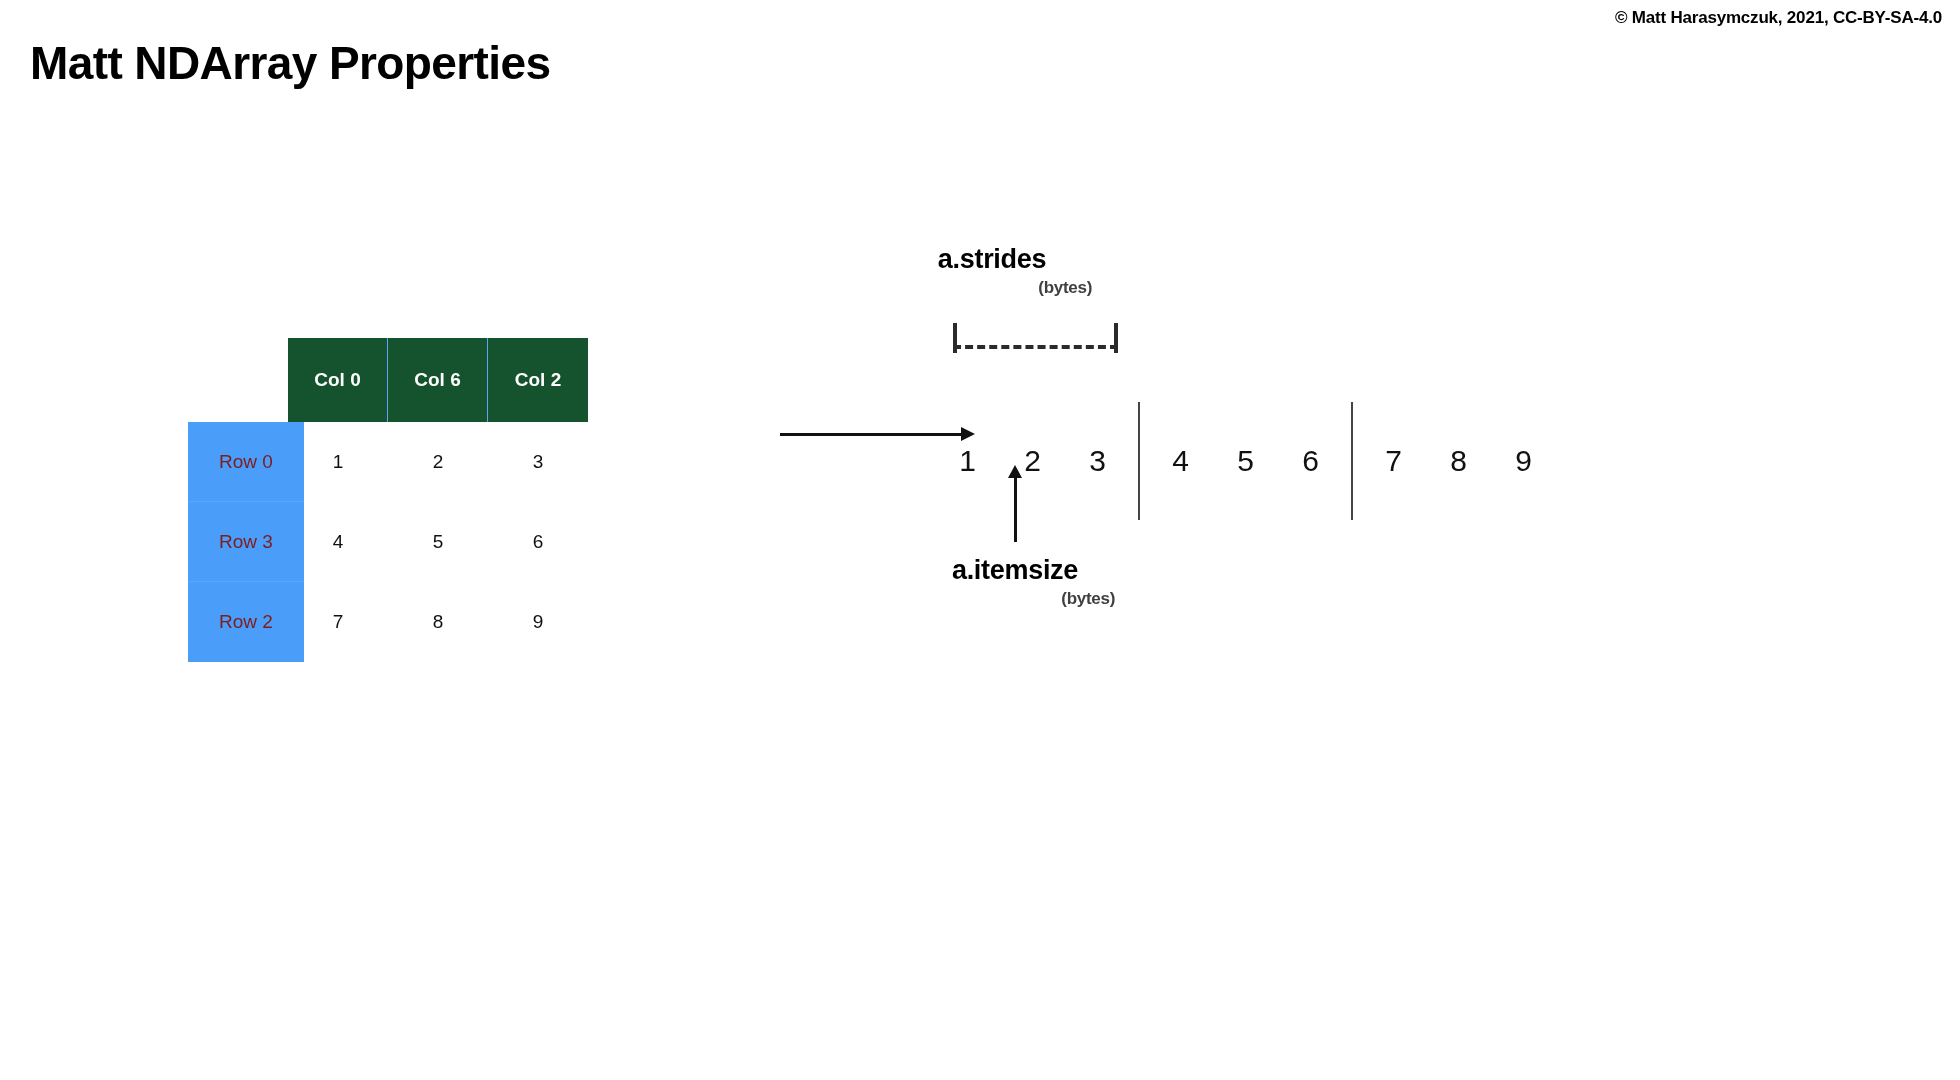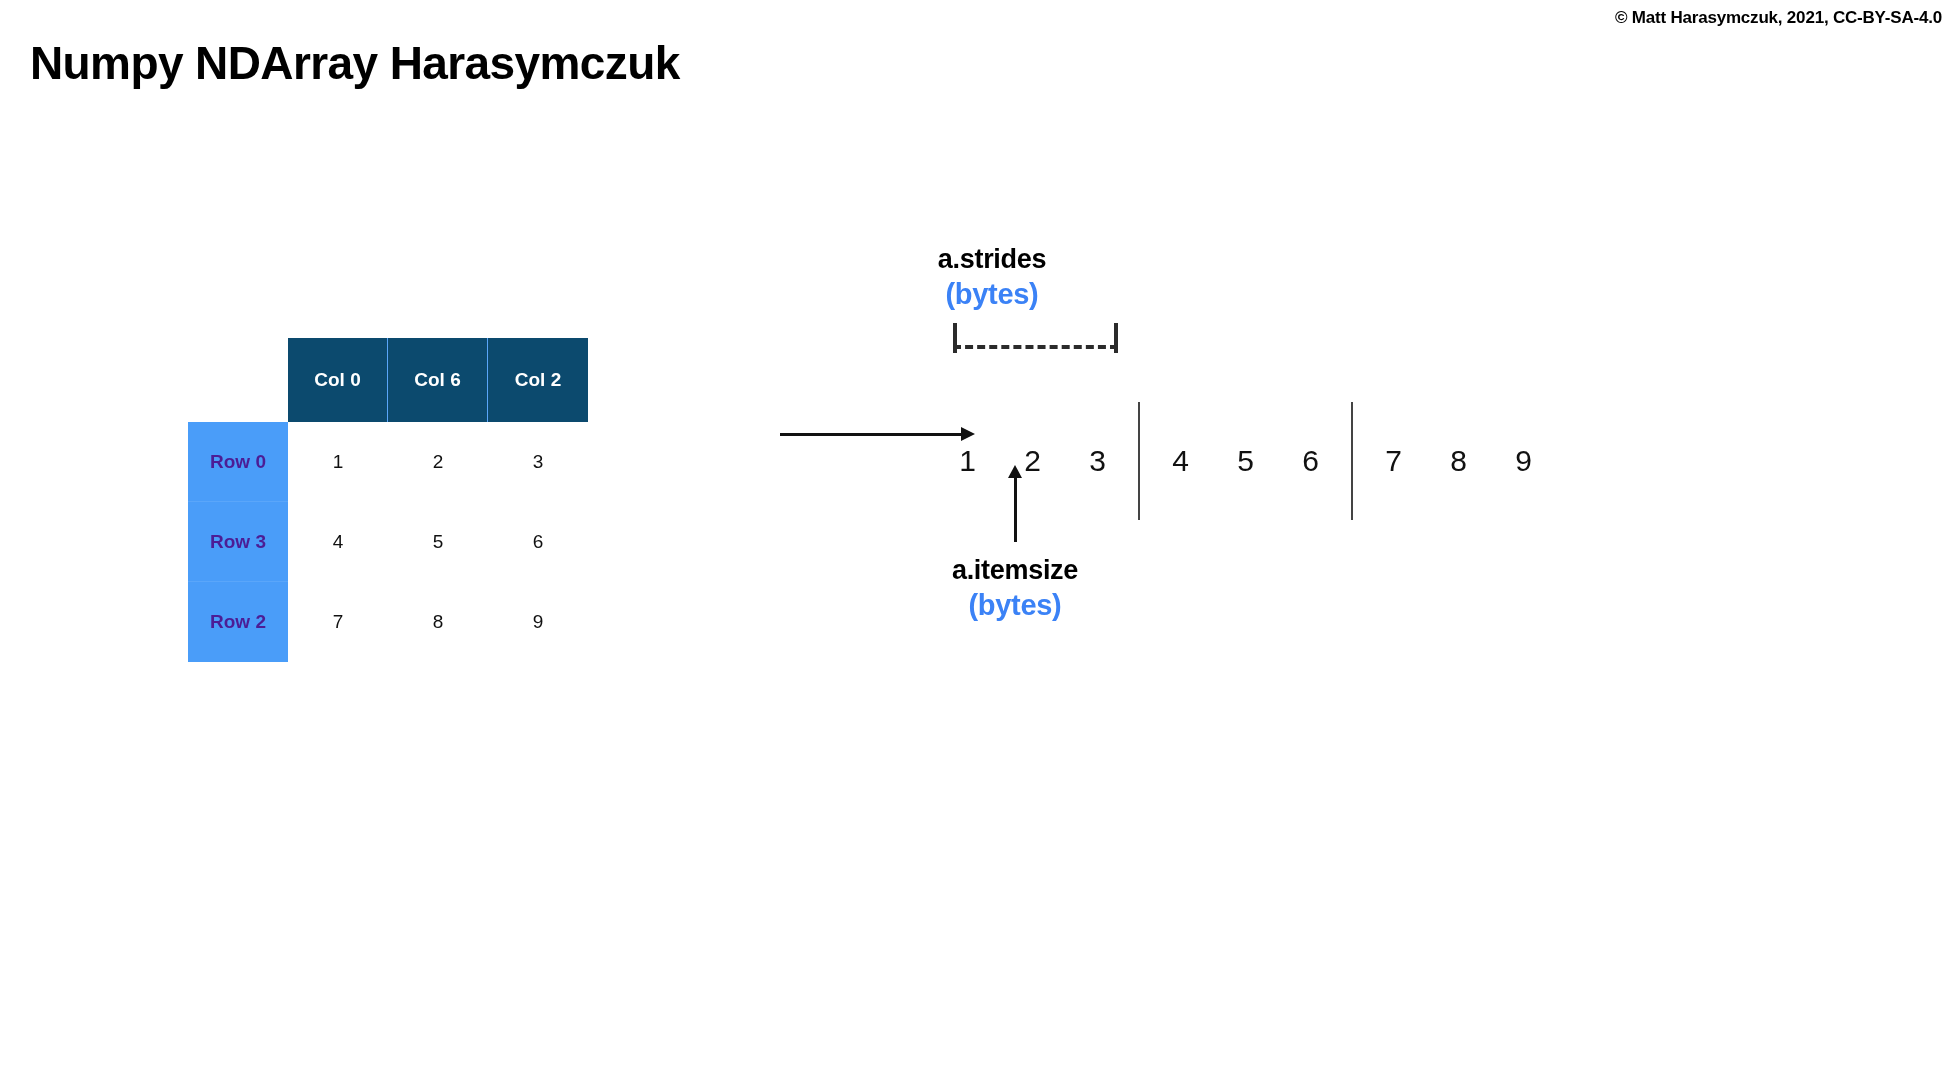--- a/index.html
+++ b/index.html
@@ -54,43 +54,43 @@
 
   .col-headers {
     position: absolute;
     left: 100px;
     top: 0px;
     display: flex;
   }
   .col-header {
     width: 100px;
     height: 84px;
-    background: #0c4a6e;
+    background: #14532d;
     color: #ffffff;
     font-size: 19px;
     font-weight: 700;
     display: flex;
     align-items: center;
     justify-content: center;
     border-right: 1px solid #5aa6fa;
   }
   .col-header:last-child { border-right: none; }
 
   .row-headers {
     position: absolute;
     left: 0px;
     top: 84px;
   }
   .row-header {
-    width: 100px;
+    width: 116px;
     height: 80px;
     background: #4a9df9;
-    color: #4c1d95;
+    color: #7f1d1d;
     font-size: 19px;
-    font-weight: 700;
+    font-weight: 400;
     display: flex;
     align-items: center;
     justify-content: center;
     border-bottom: 1px solid #5aa6fa;
   }
   .row-header:last-child { border-bottom: none; }
 
   .cell-grid {
     position: absolute;
     left: 100px;
@@ -119,25 +119,25 @@
 
   .lbl-main {
     font-size: 27px;
     font-weight: 700;
     color: #000000;
     white-space: nowrap;
     text-align: center;
     letter-spacing: -0.3px;
   }
   .lbl-sub {
-    font-size: 29px;
-    font-weight: 700;
-    color: #3b82f6;
+    font-size: 17px;
+    font-weight: 700;
+    color: #404040;
     white-space: nowrap;
-    text-align: center;
+    text-align: right;
     letter-spacing: -0.3px;
     margin-top: 3px;
   }
 
   #strides-label {
     position: absolute;
     left: 252px;
     top: 14px;
     width: 200px;
   }
@@ -251,21 +251,21 @@
     width: 200px;
   }
 </style>
 </head>
 <body>
 
 <div id="slide">
 
   <div class="copyright">© Matt Harasymczuk, 2021, CC-BY-SA-4.0</div>
 
-  <div class="slide-title">Numpy NDArray Harasymczuk</div>
+  <div class="slide-title">Matt NDArray Properties</div>
 
   <div id="table-figure">
 
     <div class="col-headers">
       <div class="col-header">Col 0</div>
       <div class="col-header">Col 6</div>
       <div class="col-header">Col 2</div>
     </div>
 
     <div class="row-headers">

